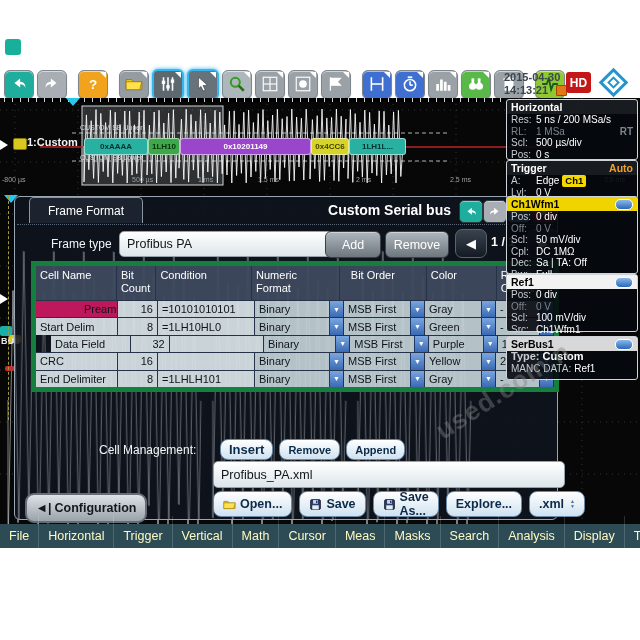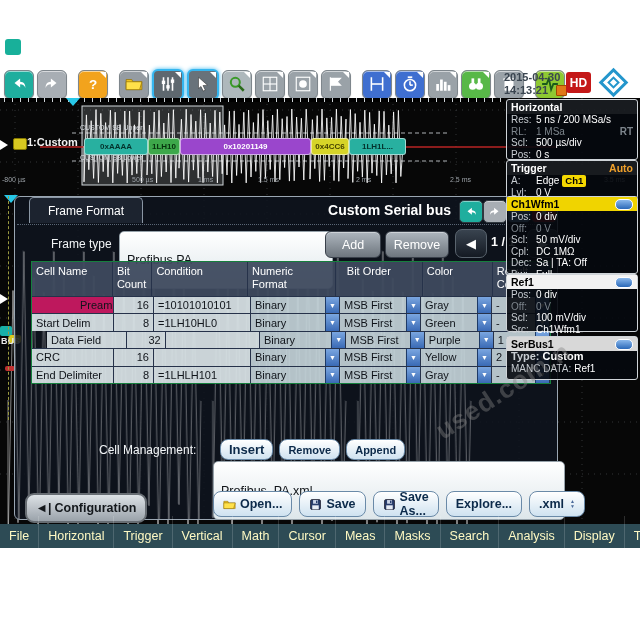--- a/index.html
+++ b/index.html
@@ -35,31 +35,31 @@
 
   
   .dialog{left:14px;top:196px;width:542px;height:322px;background:rgba(14,20,30,.86);border:1px solid #9aa6b2;border-radius:6px;z-index:5;}
   .dialog .ghost{position:absolute;left:0;top:0;}
   .tab{left:14px;top:0;width:112px;height:25px;border:1px solid #8a96a4;border-bottom:none;border-radius:5px 5px 0 0;background:rgba(30,38,50,.9);color:#fff;font-size:12px;display:flex;align-items:center;justify-content:center;}
   .dlg-sep{left:2px;top:27px;width:536px;border-top:1px dotted #5a6675;}
   .dlg-title{left:240px;top:5px;width:196px;text-align:right;color:#fff;font-weight:bold;font-size:14px;}
   .winbtn{width:22px;height:21px;border-radius:5px;border:1px solid #30383f;display:flex;align-items:center;justify-content:center;box-shadow:inset 0 1px 0 rgba(255,255,255,.45);}
   .winbtn svg{width:14px;height:14px;}
   .lbl{color:#f2f5f7;font-size:12px;}
-  .input{background:linear-gradient(#ffffff,#dde6ea);border:1px solid #96a2aa;border-radius:5px;color:#101418;font-size:12.5px;display:flex;align-items:center;padding:16px 7px;white-space:nowrap;overflow:hidden;}
+  .input{background:linear-gradient(#ffffff,#dde6ea);border:1px solid #96a2aa;border-radius:5px;color:#101418;font-size:12.5px;display:flex;align-items:center;padding:0 7px;white-space:nowrap;overflow:hidden;}
   .btn-gray{background:linear-gradient(#aeb6be,#6e767e);border:1px solid #39404a;border-radius:6px;color:#fff;font-size:12.5px;display:flex;align-items:center;justify-content:center;box-shadow:inset 0 1px 0 rgba(255,255,255,.4);}
   .btn-dark{background:linear-gradient(#39434f,#141a23);border:1px solid #5a646e;border-radius:7px;color:#fff;display:flex;align-items:center;justify-content:center;font-size:13px;}
   .page-ind{color:#fff;font-size:12.5px;font-weight:bold;white-space:nowrap;}
   .pill{background:linear-gradient(#ffffff,#cfe2f0);border:1px solid #6a8aa8;border-radius:8px;color:#0c2a4a;font-weight:bold;display:flex;align-items:center;justify-content:center;gap:4px;box-shadow:inset 0 1px 0 #fff;}
   .pill svg{width:13px;height:13px;}
   .cfg{background:linear-gradient(#dde2e6,#9aa2aa);border:2px solid #676d73;border-radius:9px;color:#14181c;font-weight:bold;font-size:12.5px;display:flex;align-items:center;justify-content:center;gap:3px;}
   .spinner{display:inline-flex;flex-direction:column;font-size:5px;line-height:5px;color:#4a6a9a;margin-left:2px;}
 
   
-  .ftable{left:16px;top:64px;width:518px;border:1px solid #15803d;}
+  .ftable{left:16px;top:64px;width:518px;border:5px solid #15803d;}
   .thead{display:flex;height:34px;background:rgba(62,74,94,.95);}
   .hcell{color:#fff;font-size:11px;line-height:12.5px;padding:3px 0 0 4px;white-space:pre-line;border-right:1px solid #26324a;box-sizing:border-box;}
   .trow{display:flex;height:17.4px;}
   .c{box-sizing:border-box;border-right:1px solid #26324a;border-top:1px solid #26324a;font-size:11px;color:#10141a;display:flex;align-items:center;overflow:hidden;white-space:nowrap;}
   .c.txt{background:rgba(218,228,231,.92);padding-left:4px;}
   .c.num{background:rgba(218,228,231,.92);justify-content:flex-end;padding-right:4px;}
   .c.sel{background:#be185d;padding-left:48px;}
   .c.dd{background:rgba(198,214,219,.9);padding:0;}
   .c.dd .val{flex:1;padding-left:4px;font-size:11px;}
   .dbtn{width:13px;height:100%;background:linear-gradient(#7aa6e0,#3a6ab5);border-left:1px solid #1e3a66;color:#fff;font-size:7px;display:flex;align-items:center;justify-content:center;}

